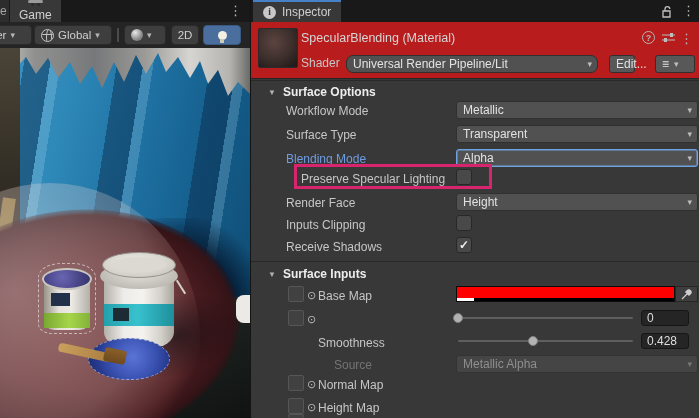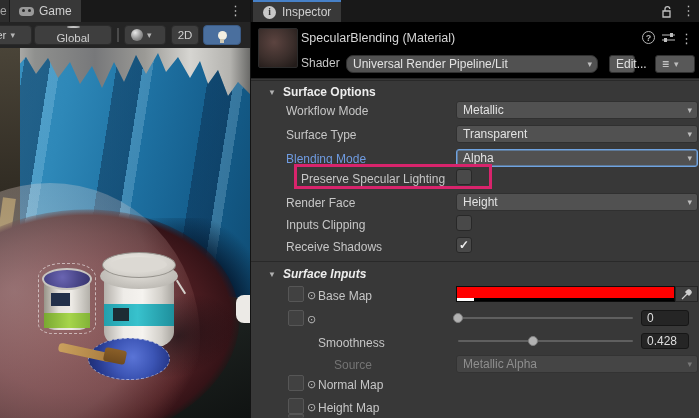--- a/index.html
+++ b/index.html
@@ -83,21 +83,21 @@
   .sc-white-edge { position:absolute; left:236px; top:247px; width:18px; height:28px; background:#eceae6; border-radius:8px 0 0 8px; }
 
   
   #inspector { position:absolute; left:250px; top:0; width:449px; height:418px; background:#383838; border-left:1px solid #141414; }
   #inspector .tabbar { height:22px; }
   #inspector-tab { left:2px; padding:0 10px; border-top:2px solid #4781c8; gap:6px; }
   .info-icon { width:13px; height:13px; border-radius:50%; background:#c8c8c8; color:#333; font-weight:bold; font-size:9.5px; display:flex; align-items:center; justify-content:center; font-family:"Liberation Serif", serif; }
   #tab-lock { position:absolute; right:26px; top:5px; }
   #tab-kebab { position:absolute; right:4px; top:0; }
 
-  #insp-header { position:absolute; left:0; top:22px; width:100%; height:57px; background:#000000; border-bottom:1px solid #252525; }
+  #insp-header { position:absolute; left:0; top:22px; width:100%; height:57px; background:#b91c1c; border-bottom:1px solid #252525; }
   .mat-thumb { position:absolute; left:7px; top:6px; width:40px; height:40px; border-radius:2px; border:1px solid #2b2b2b;
     background:radial-gradient(circle at 40% 35%, #5c4440, #3b2e2b 55%, #231c1a 90%); }
   .mat-title { position:absolute; left:50px; top:9px; color:#d6d6d6; font-size:12.5px; }
   .hdr-ic { position:absolute; top:9px; color:#bdbdbd; }
   .help-icon { width:13px; height:13px; border-radius:50%; border:1.3px solid #b5b5b5; font-size:9px; display:flex; align-items:center; justify-content:center; color:#b5b5b5; font-weight:bold; }
   .shader-label { position:absolute; left:50px; top:34px; color:#c6c6c6; }
   .btnish { position:absolute; height:18px; background:#585858; border:1px solid #303030; border-radius:3px; color:#e0e0e0; display:flex; align-items:center; padding:0 6px; }
   .dd { position:absolute; height:18px; background:#515151; border:1px solid #303030; border-radius:3px; color:#e2e2e2; display:flex; align-items:center; padding:0 6px; }
   .dd .dd-arr { position:absolute; right:5px; font-size:9px; color:#bdbdbd; }
   .dd.focused { border-color:#6fa3e0; box-shadow:0 0 0 0.5px #6fa3e0 inset; }
@@ -128,33 +128,33 @@
   svg.ic { display:block; }
 </style>
 </head>
 <body>
 
 <div id="root">
 
   <div id="game-panel">
     <div class="tabbar">
       <div class="tab-partial">e</div>
-      <div class="tab" style="left:10px;">
+      <div class="tab" style="left:10px;flex-direction:column;">
         <span class="gamepad"></span>
         <span>Game</span>
       </div>
       <span class="kebab" id="game-tabbar-kebab">⋮</span>
     </div>
 
     <div id="game-toolbar">
       <div class="tbtn" style="left:-14px;width:46px;border-radius:0 4px 4px 0;">
         <span>ter</span>
         <span class="arr">▾</span>
       </div>
-      <div class="tbtn" style="left:34px;width:78px;flex-direction:column;">
+      <div class="tbtn" style="left:34px;width:78px;">
         <span class="globe">
             <span class="globe-accent"></span>
           </span>
         <span>Global</span>
         <span class="arr">▾</span>
       </div>
       <div class="tb-div" style="left:117px;"></div>
       <div class="tbtn" style="left:124px;width:42px;">
         <span class="shadesphere"></span>
         <span class="arr">▾</span>
@@ -277,21 +277,21 @@
     <span class="lbl" style="left:35px;top:216px;">Inputs Clipping</span>
     <div class="chk" style="left:205px;top:215px;"></div>
 
     <span class="lbl" style="left:35px;top:238px;">Receive Shadows</span>
     <div class="chk" style="left:205px;top:237px;">
       <span>✓</span>
     </div>
 
     <div class="sec-line" style="top:261px;"></div>
     <span class="fold-arrow" style="left:17px;top:266px;">▼</span>
-    <span class="sec-title" style="left:32px;top:265px;font-style:italic;">Surface Inputs</span>
+    <span class="sec-title" style="left:32px;top:265px;">Surface Inputs</span>
 
     <div class="tex-slot" style="left:37px;top:286px;"></div>
     <span class="picker" style="left:56px;top:287px;">⊙</span>
     <span class="lbl" style="left:67px;top:287px;">Base Map</span>
     <div class="color-field" style="left:205px;top:286px;">
       <div class="color-main" style="background: rgb(255, 0, 0);"></div>
       <div class="alpha-bar">
         <div class="alpha-fill" style="width: 8%;"></div>
       </div>
     </div>

